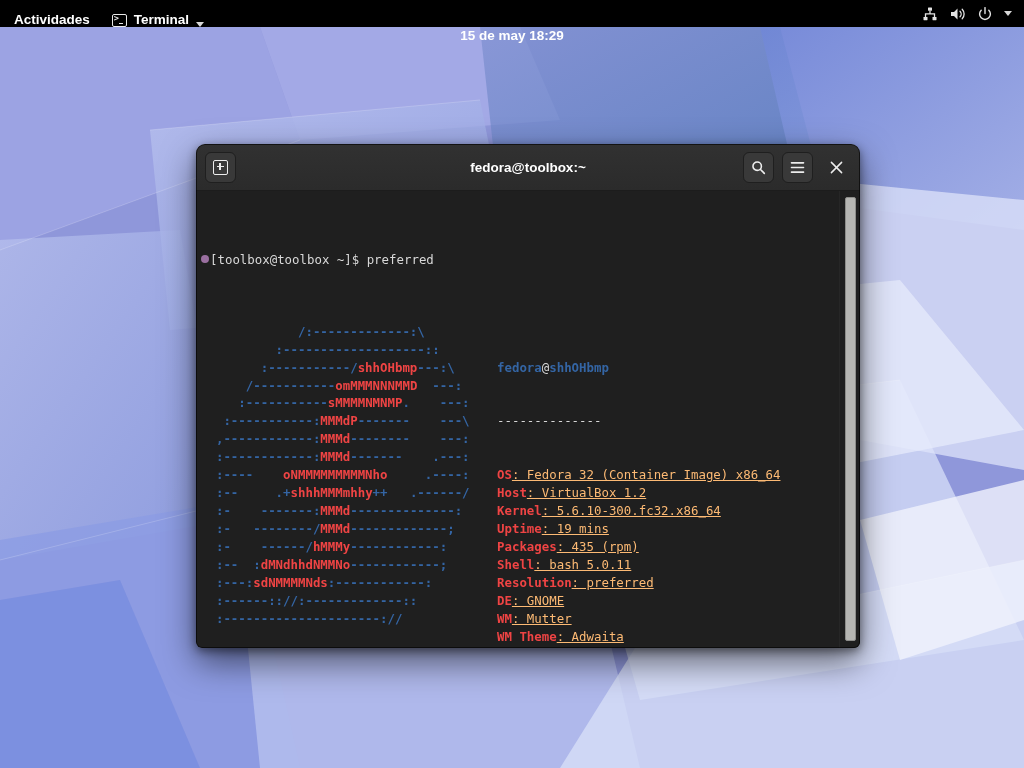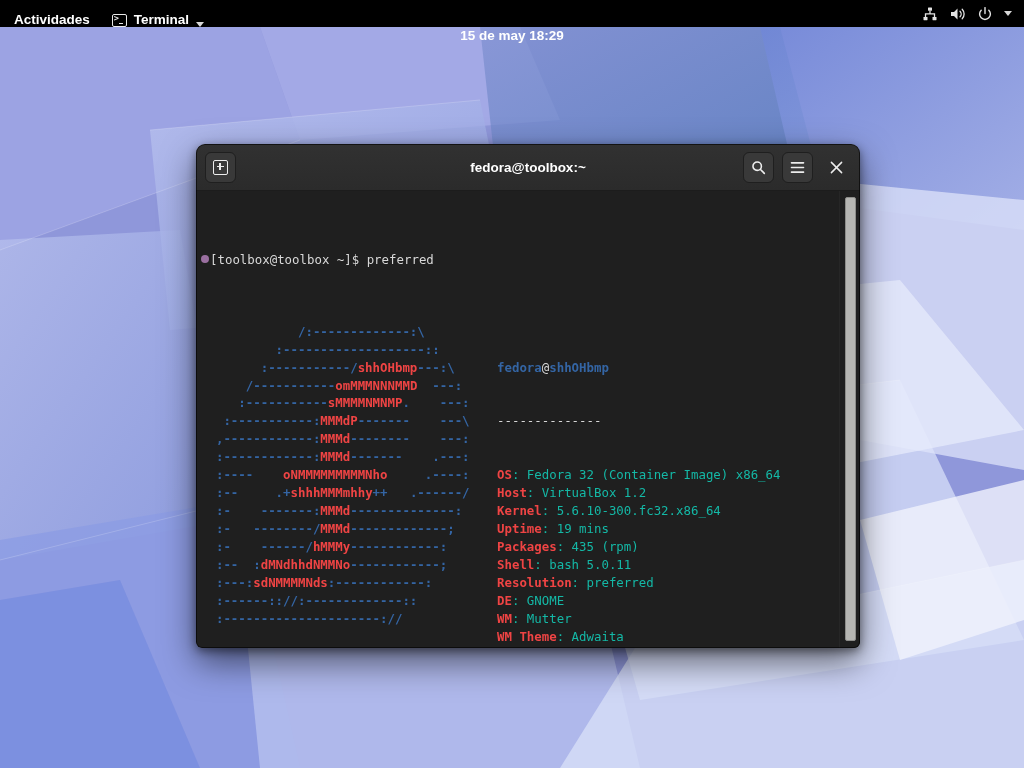--- a/index.html
+++ b/index.html
@@ -154,21 +154,21 @@
     font-family: "DejaVu Sans Mono", monospace;
     font-size: 12.4px; line-height: 17.95px;
     white-space: pre;
   }
   .nf-info {
     font-family: "DejaVu Sans Mono", monospace;
     font-size: 12.4px; line-height: 17.95px;
     white-space: pre;
   }
   .nf-info .k { color: #ef4444; font-weight: bold; }
-  .nf-info .v { color: #14b8a6; }
+  .nf-info .v { color: #fdba74; text-decoration: underline; }
 
   
   #term-window::after {
     content: ""; position: absolute; inset: 0; border-radius: 9px 9px 6px 6px;
     pointer-events: none; border: 1px solid rgba(0,0,0,.6);
   }
 </style>
 </head>
 <body>
 

